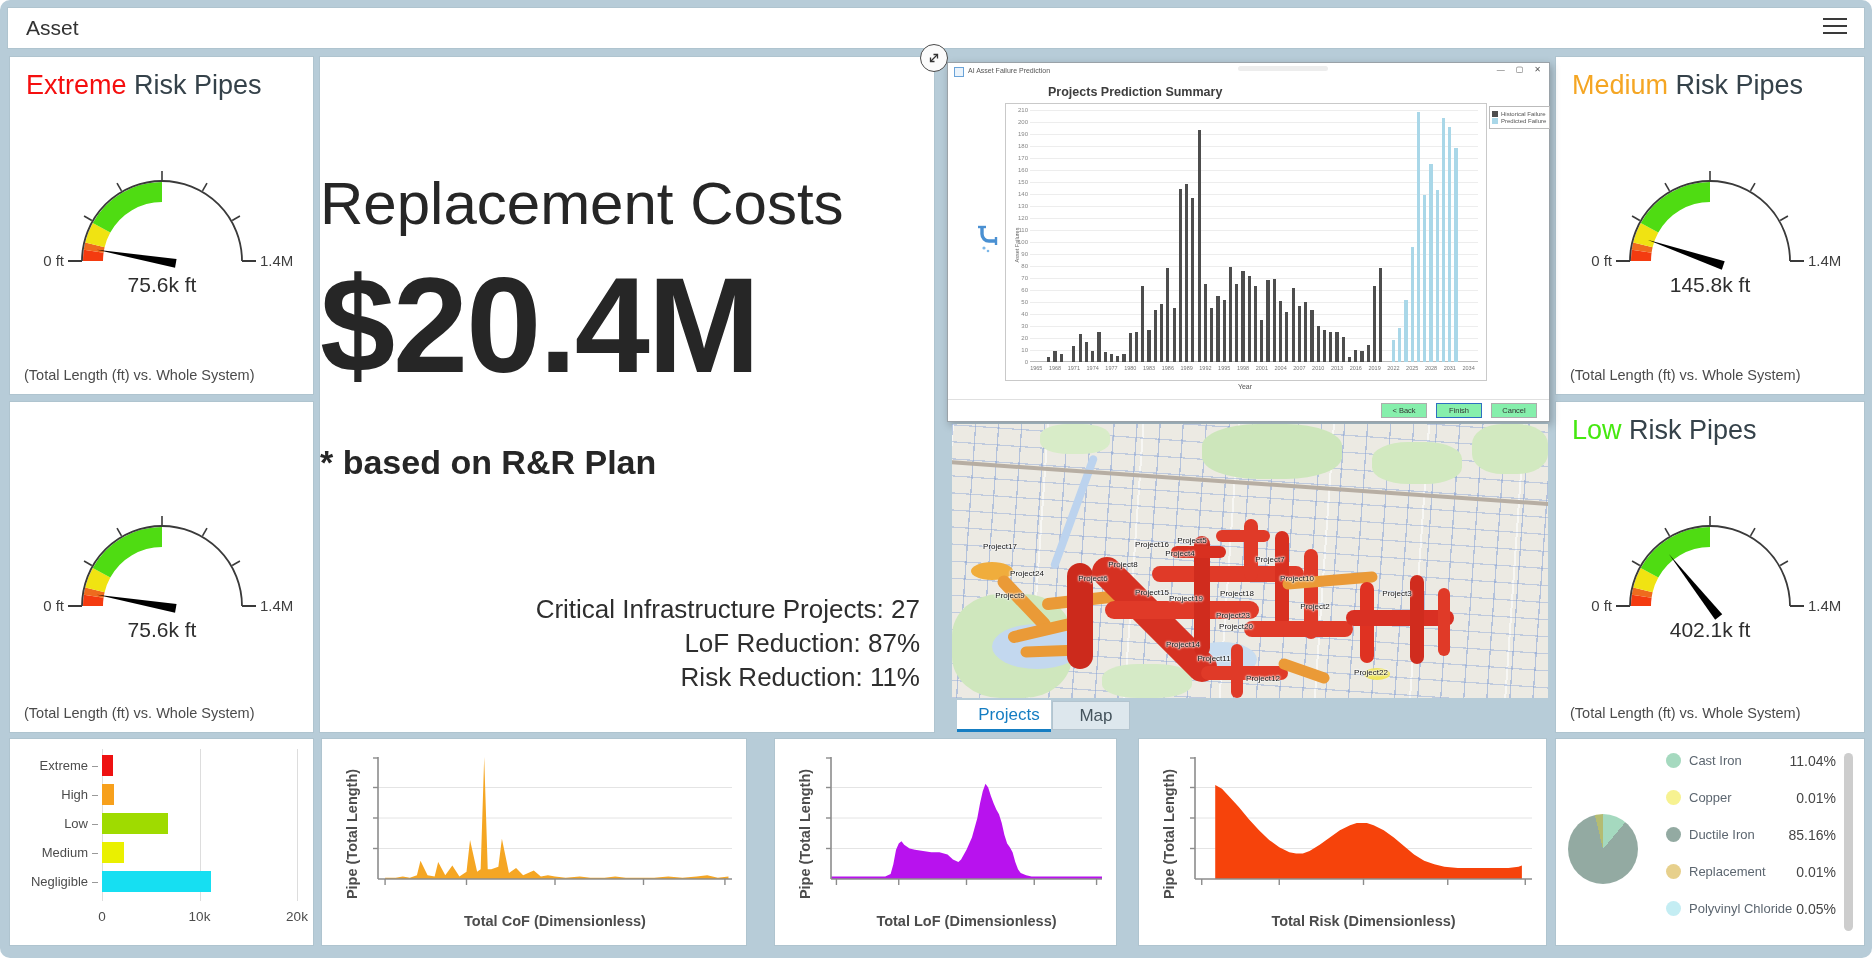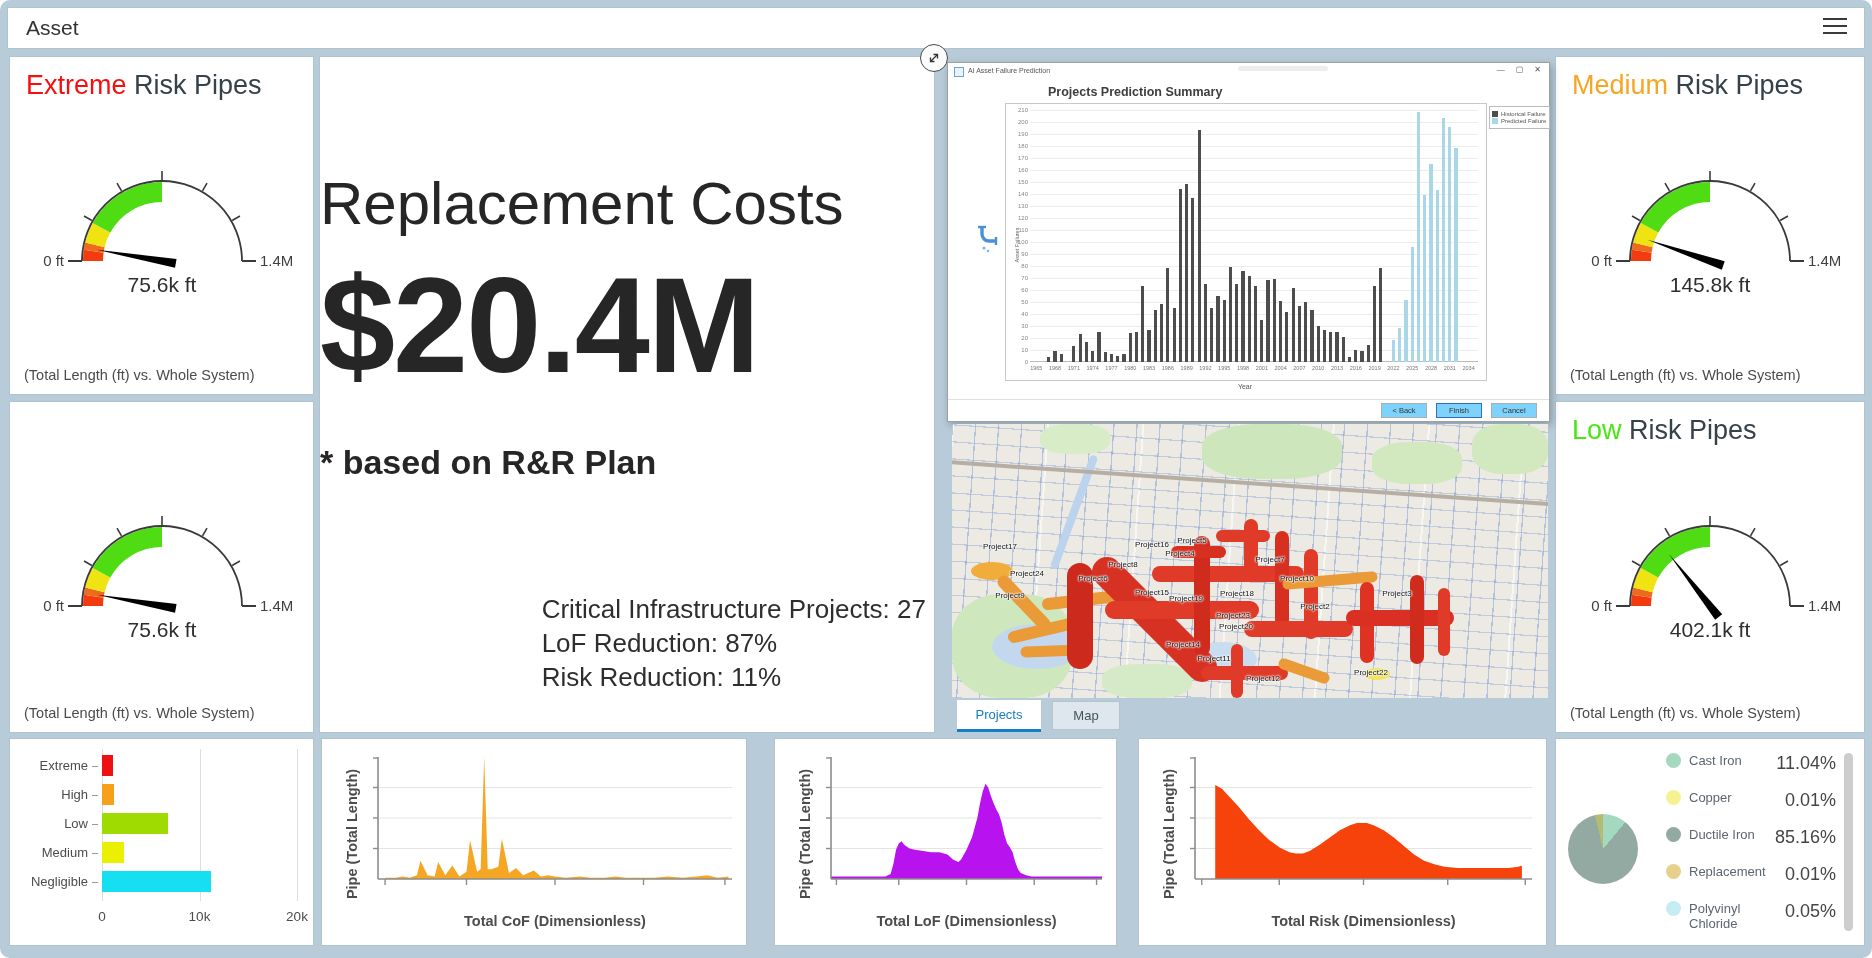--- a/index.html
+++ b/index.html
@@ -11,71 +11,71 @@
   .hdr .burger{margin-left:auto;margin-right:16px;cursor:pointer;}
   
   .gtitle{padding:13px 0 0 16px;font-size:27px;color:#35424a;}
   .gauge-svg{position:absolute;left:50%;top:86px;transform:translateX(-50%);}
   .gfoot{position:absolute;left:14px;bottom:11px;font-size:14.5px;color:#4b4b4b;}
   
   .cwrap{position:absolute;left:0;right:0;top:0;text-align:left;color:#262626;}
   .ctitle{margin-top:112px;font-size:60px;}
   .cvalue{margin-top:10px;font-size:135px;font-weight:bold;letter-spacing:-2px;}
   .cnote{margin-top:40px;font-size:34px;font-weight:bold;}
-  .cstats{position:absolute;right:8px;bottom:38px;font-size:26px;line-height:34px;color:#2e2e2e;}
+  .cstats{position:absolute;right:14px;bottom:38px;text-align:right;font-size:26px;line-height:34px;color:#2e2e2e;}
   
   .aiwin{position:absolute;left:947px;top:62px;width:601px;height:358px;background:#fff;border:1px solid #9aa2a8;box-shadow:2px 3px 8px rgba(0,0,0,.25);}
   .tbar{position:relative;height:16px;}
   .tbar .pill{position:absolute;left:290px;top:3px;width:90px;height:5px;background:#ededed;border-radius:3px;}
   .tbar .appico{position:absolute;left:6px;top:4px;width:8px;height:8px;border:1px solid #6aa3d8;background:#eaf3fb;}
   .tbar .tttl{position:absolute;left:20px;top:4px;font-size:7px;color:#555;}
   .tbar .ctrls{position:absolute;right:8px;top:2px;font-size:8px;color:#555;}
   .tbar .ctrls span{margin-left:11px;cursor:pointer;}
   .fp-title{position:absolute;left:100px;top:22px;font-size:12.5px;font-weight:bold;color:#3d3d3d;}
   .fp-box{position:absolute;left:57px;top:40px;width:480px;height:276px;border:1px solid #c9c9c9;background:#fff;}
   .fp-plot{position:absolute;left:24px;top:6px;width:448px;height:252px;}
   .fp-ylab{position:absolute;left:-6px;top:50%;transform:rotate(-90deg);transform-origin:center;font-size:5.5px;color:#666;white-space:nowrap;}
   .fp-xlab{position:absolute;left:57px;top:320px;width:480px;text-align:center;font-size:7px;color:#555;}
   .fp-leg{position:absolute;left:541px;top:43px;width:55px;border:1px solid #bbb;background:#fff;padding:3px 2px;font-size:6px;color:#555;}
   .fp-leg div{display:flex;align-items:center;margin:1px 0;}
   .fp-leg i{width:6px;height:6px;margin-right:3px;flex:0 0 6px;}
   .fp-foot{position:absolute;left:0;right:0;top:336px;height:21px;border-top:1px solid #e0e0e0;display:flex;justify-content:flex-end;align-items:center;gap:9px;padding-right:12px;}
-  .fp-btn{min-width:44px;height:13px;border:1px solid #adadad;background:#7dd3fc;font-size:7.5px;color:#333;display:flex;align-items:center;justify-content:center;cursor:pointer;}
+  .fp-btn{min-width:44px;height:13px;border:1px solid #adadad;background:#86efac;font-size:7.5px;color:#333;display:flex;align-items:center;justify-content:center;cursor:pointer;}
   .fp-btn.default{border:1.5px solid #2e6fc0;}
   .pipeico{position:absolute;left:26px;top:160px;}
   
   .expic{position:absolute;left:920px;top:44px;width:26px;height:26px;border-radius:50%;background:#fbfbfb;border:1px solid #4a4a4a;display:flex;align-items:center;justify-content:center;cursor:pointer;z-index:5;}
   
   .map{position:absolute;left:952px;top:424px;width:596px;height:274px;overflow:hidden;background-color:#eceae3;
     background-image:
       repeating-linear-gradient(94deg, rgba(125,155,212,.5) 0 1.3px, transparent 1.3px 23px),
       repeating-linear-gradient(4deg, rgba(125,155,212,.4) 0 1.2px, transparent 1.2px 17px),
       repeating-linear-gradient(94deg, rgba(255,255,255,.6) 0 2px, transparent 2px 95px);}
   .patch{position:absolute;border-radius:40%;}
   .mlbl{position:absolute;transform:translate(-50%,-50%);font-size:8px;color:#111;white-space:nowrap;
     text-shadow:0 0 2px #fff,0 0 2px #fff,0 0 2px #fff,0 0 3px #fff;}
-  .tab{position:absolute;display:flex;align-items:center;justify-content:center;font-size:13px;cursor:pointer;}
+  .tab{position:absolute;display:flex;align-items:center;justify-content:center;font-size:17px;cursor:pointer;padding-left:10px;}
   .tab.active{left:957px;top:700px;width:84px;height:29px;background:#fff;color:#157dc2;border-bottom:3px solid #157dc2;}
   .tab.idle{left:1052px;top:701px;width:66px;height:27px;background:#dde7ed;color:#44535c;border:1px solid #b3c4cf;}
   
   .rb-lbl{position:absolute;font-size:13px;color:#4c4c4c;text-align:right;width:78px;}
   .rb-bar{position:absolute;}
   .rb-grid{position:absolute;width:1px;background:#ddd;}
   .rb-tick{position:absolute;font-size:13.5px;color:#4c4c4c;transform:translateX(-50%);}
   
   .ylab{position:absolute;top:46%;left:30px;transform:translate(-50%,-50%) rotate(-90deg);font-weight:bold;font-size:14.5px;color:#4c4c4c;white-space:nowrap;}
   .aplot{position:absolute;left:56px;top:18px;right:14px;bottom:66px;}
   .aplot svg{overflow:visible;}
   .xlab{position:absolute;bottom:16px;left:56px;right:14px;text-align:center;font-weight:bold;font-size:14.5px;color:#4c4c4c;}
   
   .pie{position:absolute;left:12px;top:75px;width:70px;height:70px;border-radius:50%;}
   .plegrow{position:absolute;left:110px;width:170px;height:24px;display:flex;align-items:flex-start;}
   .plegrow i{width:15px;height:15px;border-radius:50%;margin-right:8px;flex:0 0 15px;}
   .plegrow .pl{font-size:13px;color:#5c6670;}
-  .plegrow .pv{margin-left:auto;font-size:18px;color:#454545;}
+  .plegrow .pv{margin-left:auto;font-size:14px;color:#454545;}
   .pscroll{position:absolute;right:11px;top:14px;width:9px;height:178px;background:#cdcdcd;border-radius:5px;cursor:pointer;}
 </style>
 </head>
 <body>
 
 <div class="stage">
 
   <div class="panel hdr">
     <span class="title">Asset</span>
     <span class="burger">

